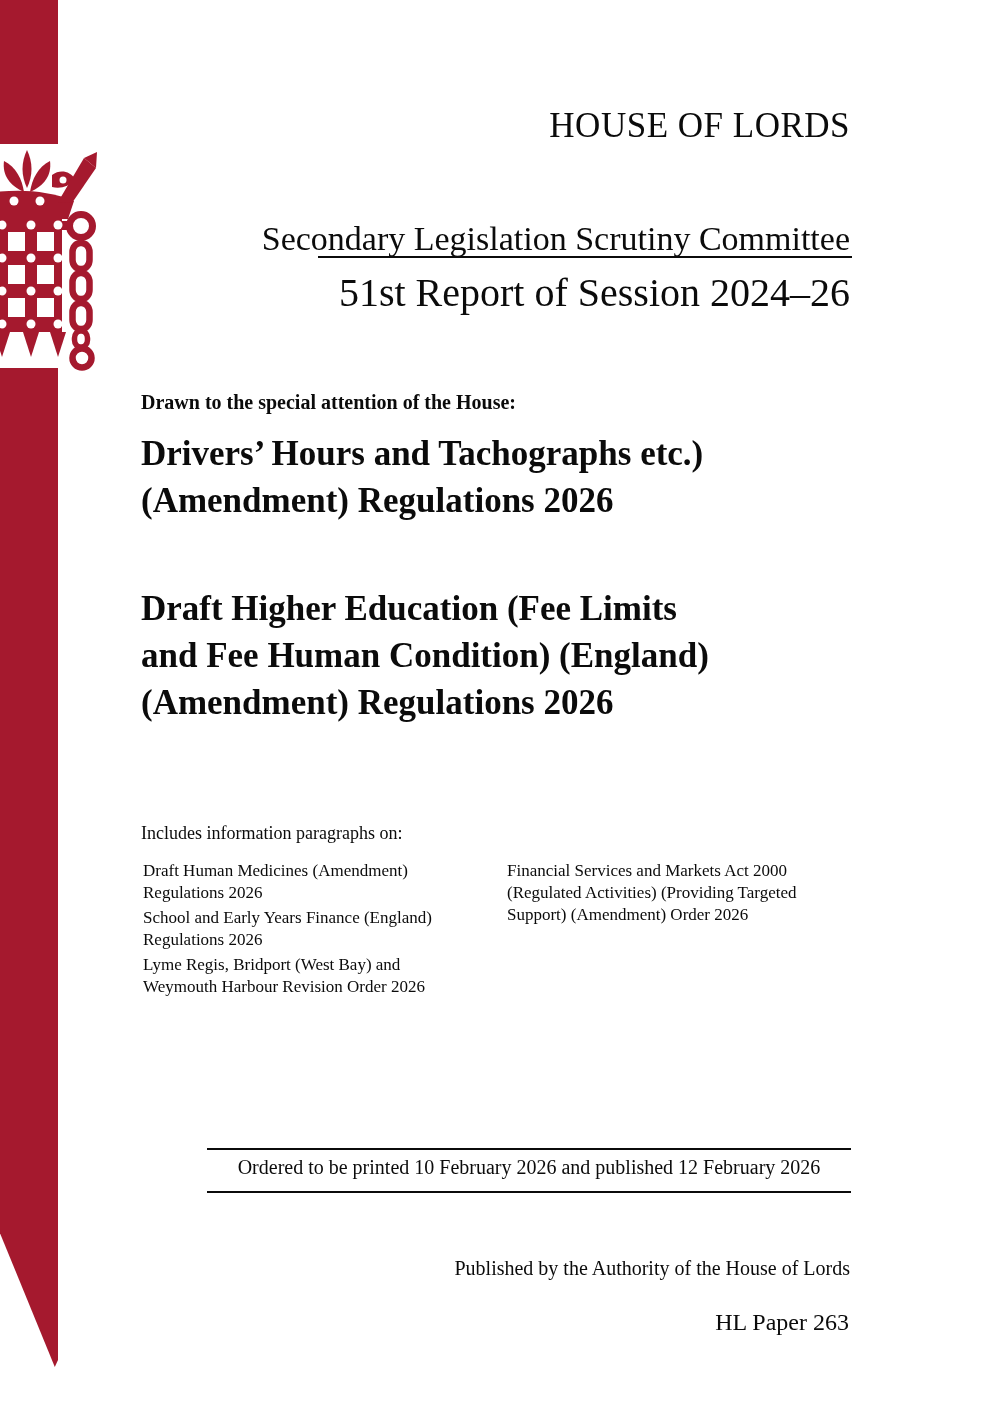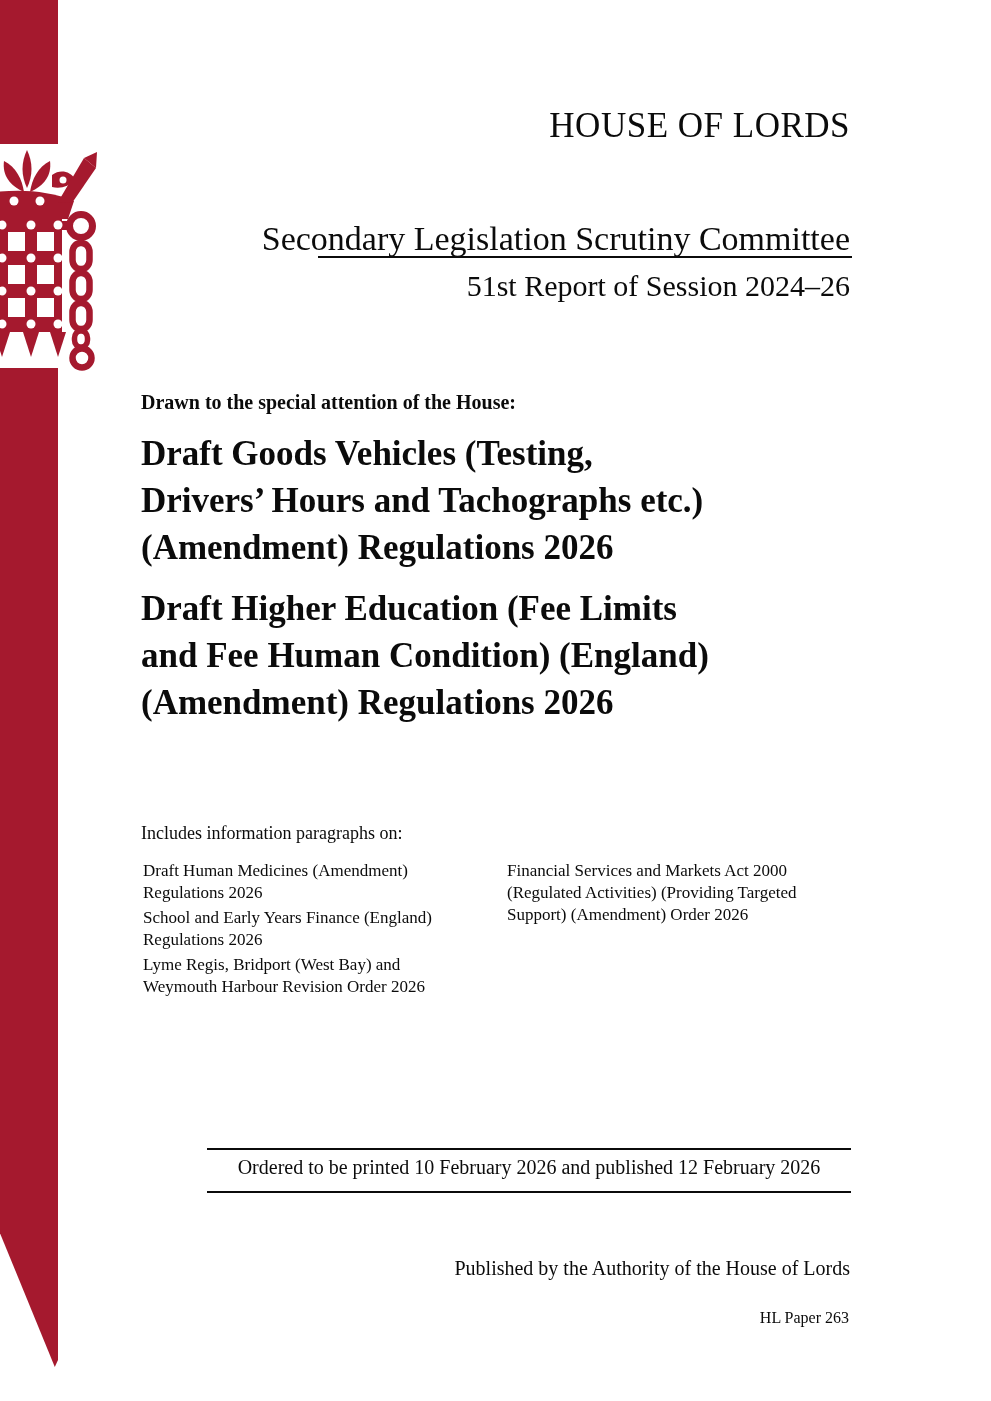--- a/index.html
+++ b/index.html
@@ -35,21 +35,21 @@
   .committee-title {
     position: absolute; right: 141px; top: 204px;
     font-size: 34px; white-space: nowrap; margin-top: 16px;
   }
   .rule-committee {
     position: absolute; left: 318px; top: 256px;
     width: 534px; height: 2px; background: #0b0b0b;
   }
   .report-title {
     position: absolute; right: 141px; top: 269px;
-    font-size: 30px; white-space: nowrap;
+    font-size: 40px; white-space: nowrap;
   }
 
   
   .attention-label {
     position: absolute; left: 141px; top: 391px;
     font-size: 20px; font-weight: bold;
   }
   .big-heading {
     position: absolute; left: 141px;
     font-size: 35px; font-weight: bold; line-height: 47px;
@@ -78,21 +78,21 @@
   .ordered-line {
     position: absolute; left: 207px; top: 1156px; width: 644px;
     text-align: center; font-size: 20px; white-space: nowrap;
   }
   .published-line {
     position: absolute; right: 141px; top: 1257px;
     font-size: 20px; white-space: nowrap; font-family: Liberation Serif, serif;
   }
   .paper-number {
     position: absolute; right: 142px; top: 1309px;
-    font-size: 16px; white-space: nowrap;
+    font-size: 24px; white-space: nowrap;
   }
 </style>
 </head>
 <body>
 
 <div class="page" style="--red:#a5192e;">
 
   <div class="stripe-top"></div>
   <div class="stripe-bottom"></div>
 
@@ -162,21 +162,20 @@
   </svg>
 
   <div class="house-title">HOUSE OF LORDS</div>
   <div class="committee-title">Secondary Legislation Scrutiny Committee</div>
   <div class="rule-committee"></div>
   <div class="report-title">51st Report of Session 2024–26</div>
 
   <div class="attention-label">Drawn to the special attention of the House:</div>
 
   <div class="big-heading heading-1">
-    <div>Draft Goods Vehicles (Testing,</div>
     <div>Drivers’ Hours and Tachographs etc.)</div>
     <div>(Amendment) Regulations 2026</div>
   </div>
 
   <div class="big-heading heading-2">
     <div>Draft Higher Education (Fee Limits</div>
     <div>and Fee Human Condition) (England)</div>
     <div>(Amendment) Regulations 2026</div>
   </div>
 

